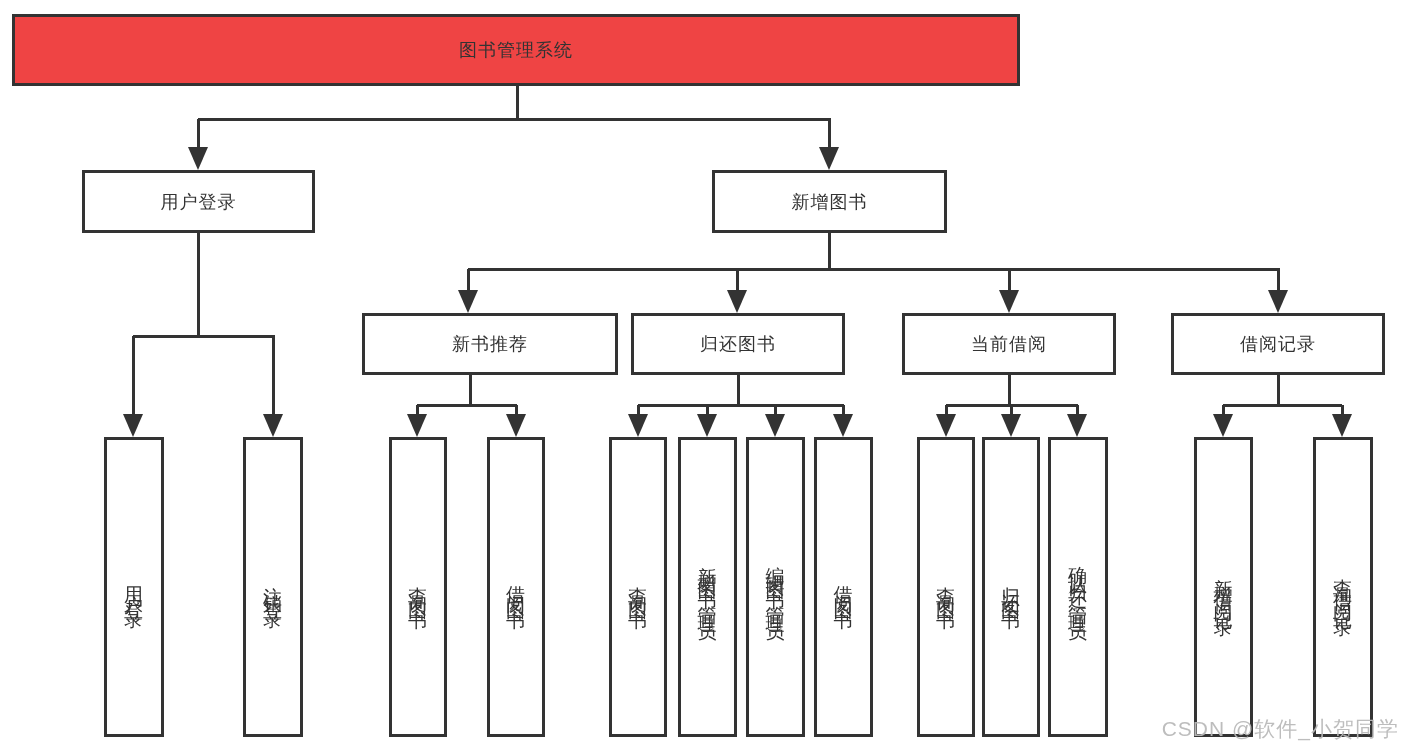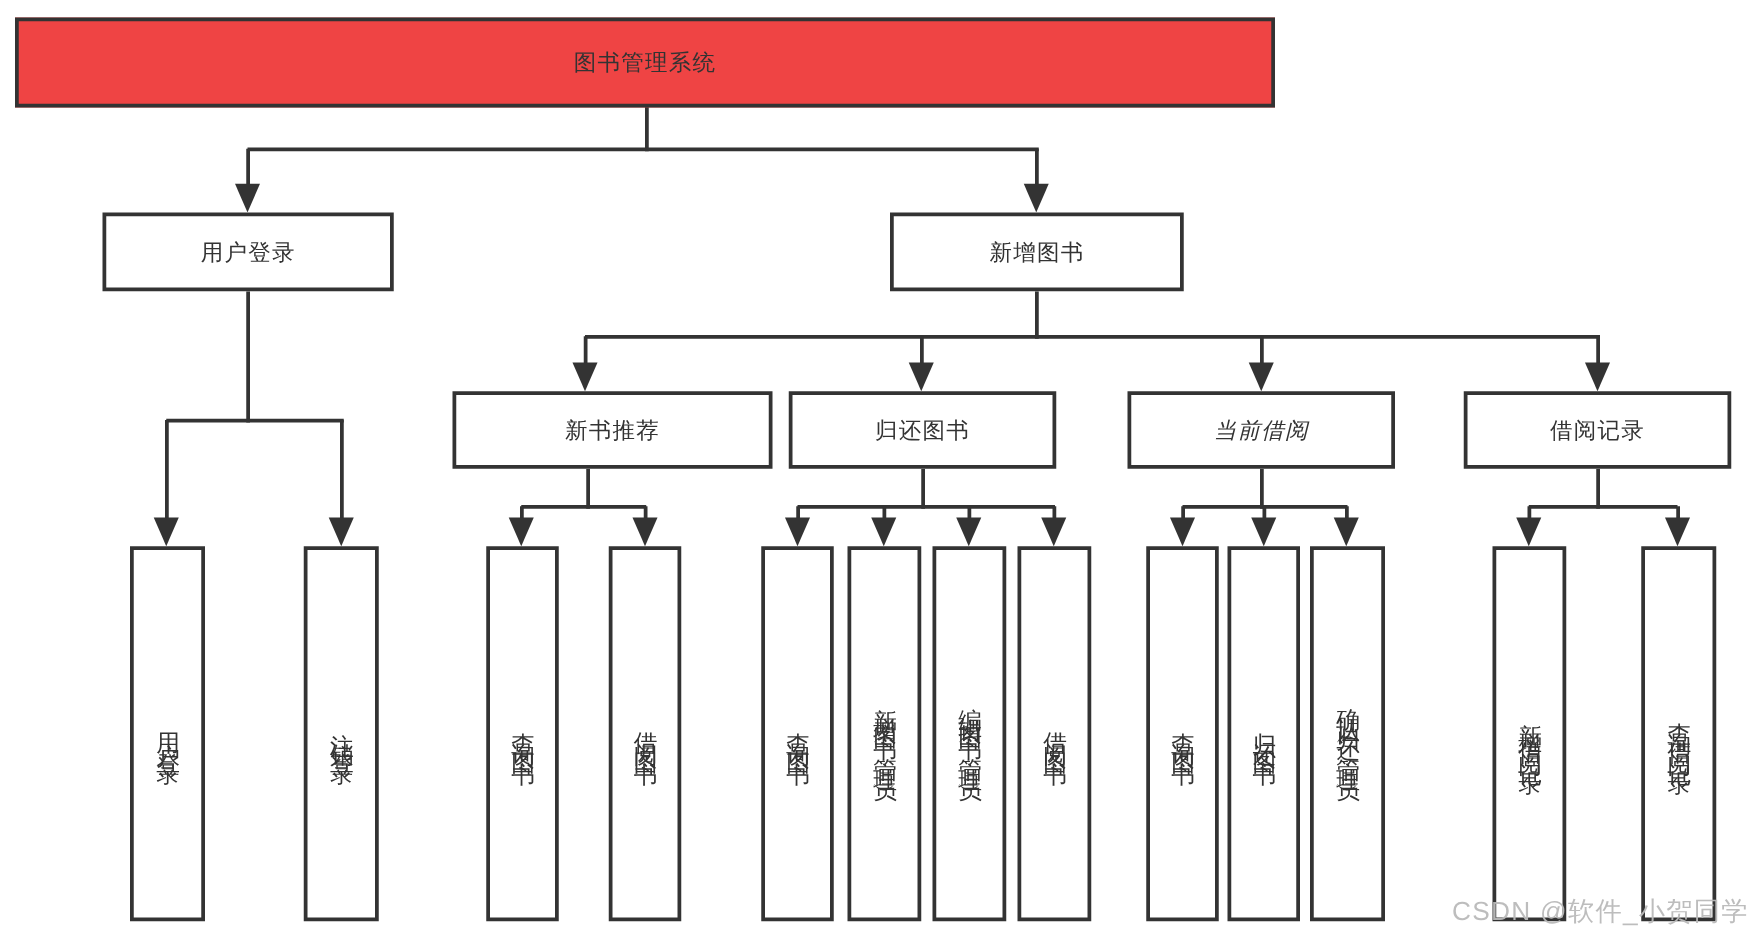--- a/index.html
+++ b/index.html
@@ -127,21 +127,21 @@
       </div>
       <div class="node node-h" style="left: 712px; top: 170px; width: 235px; height: 63px; border-color: rgb(51, 51, 51); background: rgb(255, 255, 255); color: rgb(51, 51, 51);">
         <span class="node-label">新增图书</span>
       </div>
       <div class="node node-h" style="left: 362px; top: 313px; width: 256px; height: 62px; border-color: rgb(51, 51, 51); background: rgb(255, 255, 255); color: rgb(51, 51, 51);">
         <span class="node-label">新书推荐</span>
       </div>
       <div class="node node-h" style="left: 631px; top: 313px; width: 214px; height: 62px; border-color: rgb(51, 51, 51); background: rgb(255, 255, 255); color: rgb(51, 51, 51);">
         <span class="node-label">归还图书</span>
       </div>
-      <div class="node node-h" style="left: 902px; top: 313px; width: 214px; height: 62px; border-color: rgb(51, 51, 51); background: rgb(255, 255, 255); color: rgb(51, 51, 51); font-style: italic;">
+      <div class="node node-h" style="left: 902px; top: 313px; width: 214px; height: 62px; border-color: rgb(51, 51, 51); background: rgb(255, 255, 255); color: rgb(51, 51, 51);">
         <span class="node-label">当前借阅</span>
       </div>
       <div class="node node-h" style="left: 1171px; top: 313px; width: 214px; height: 62px; border-color: rgb(51, 51, 51); background: rgb(255, 255, 255); color: rgb(51, 51, 51);">
         <span class="node-label">借阅记录</span>
       </div>
       <div class="node node-v" style="left: 104px; top: 437px; width: 60px; height: 300px; border-color: rgb(51, 51, 51); background: rgb(255, 255, 255); color: rgb(51, 51, 51);">
         <span class="node-label">用户登录</span>
       </div>
       <div class="node node-v" style="left: 243px; top: 437px; width: 60px; height: 300px; border-color: rgb(51, 51, 51); background: rgb(255, 255, 255); color: rgb(51, 51, 51);">
         <span class="node-label">注销登录</span>

